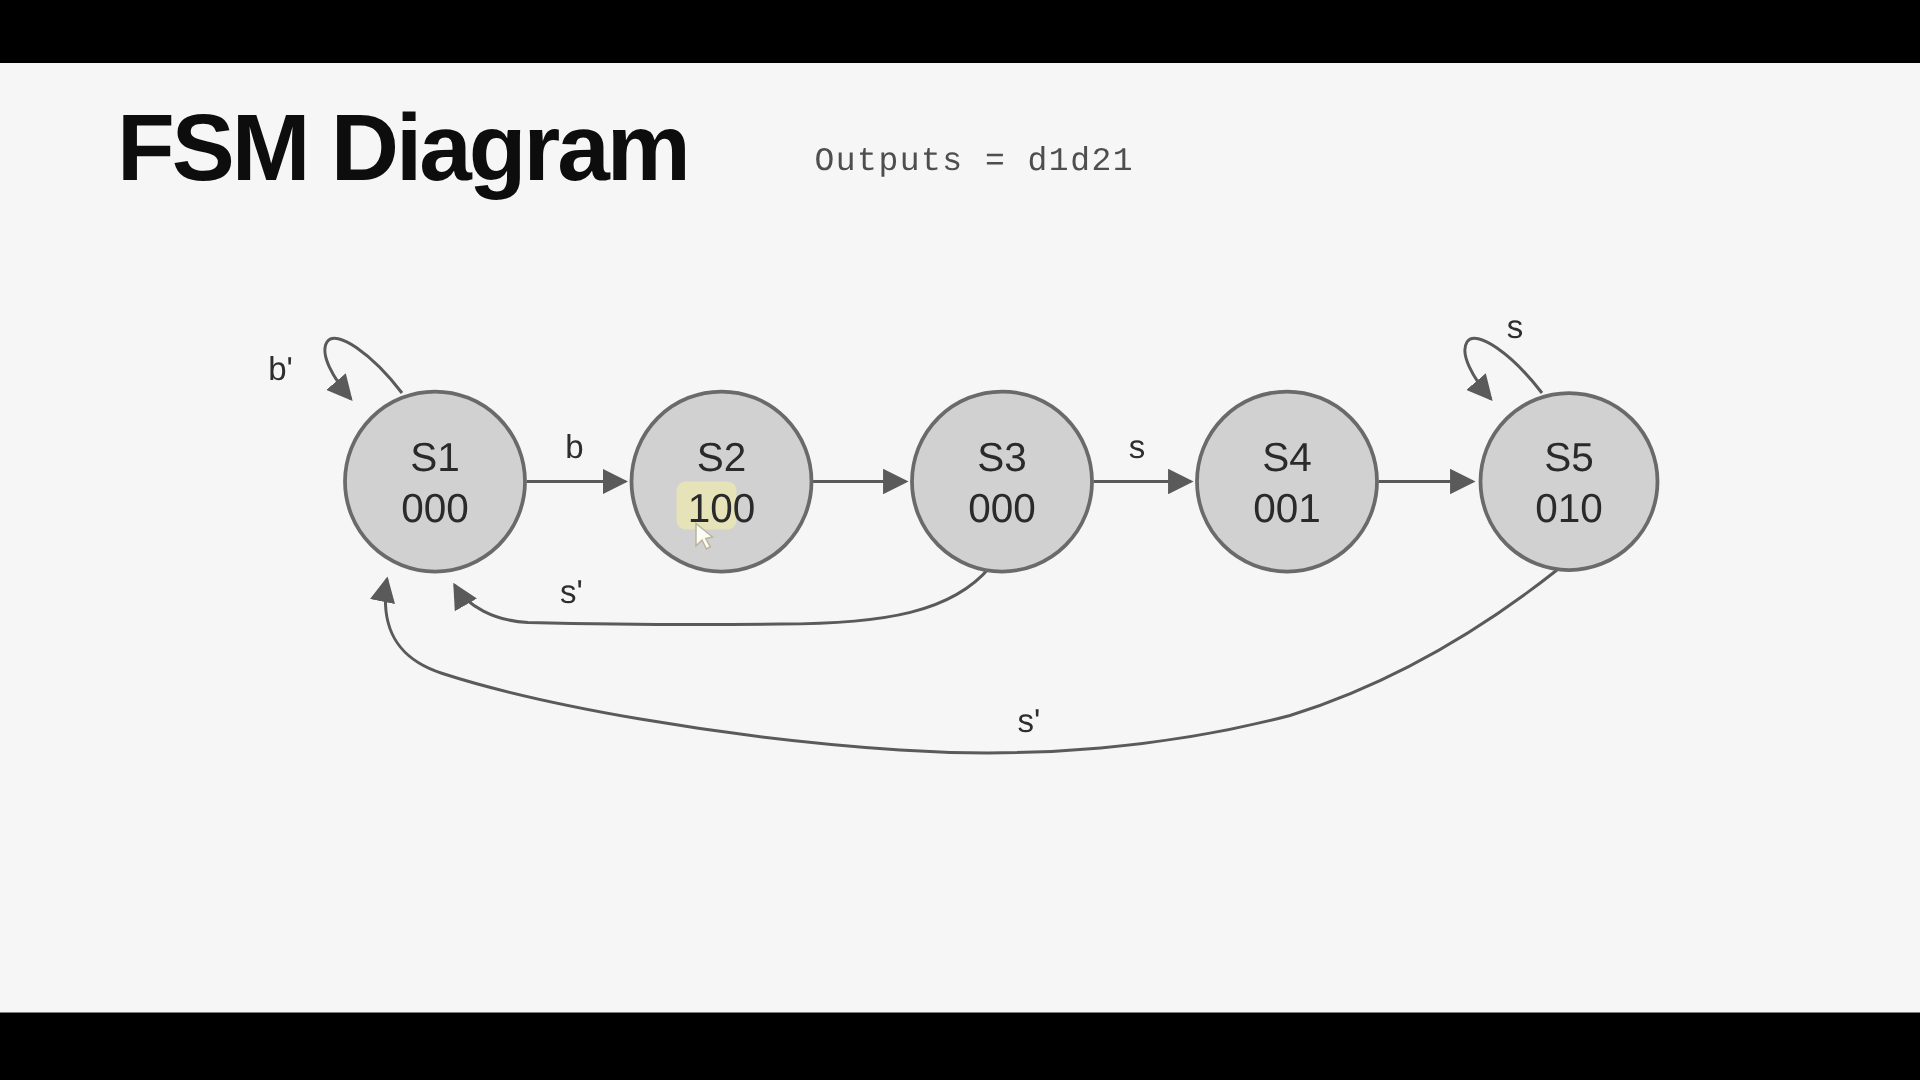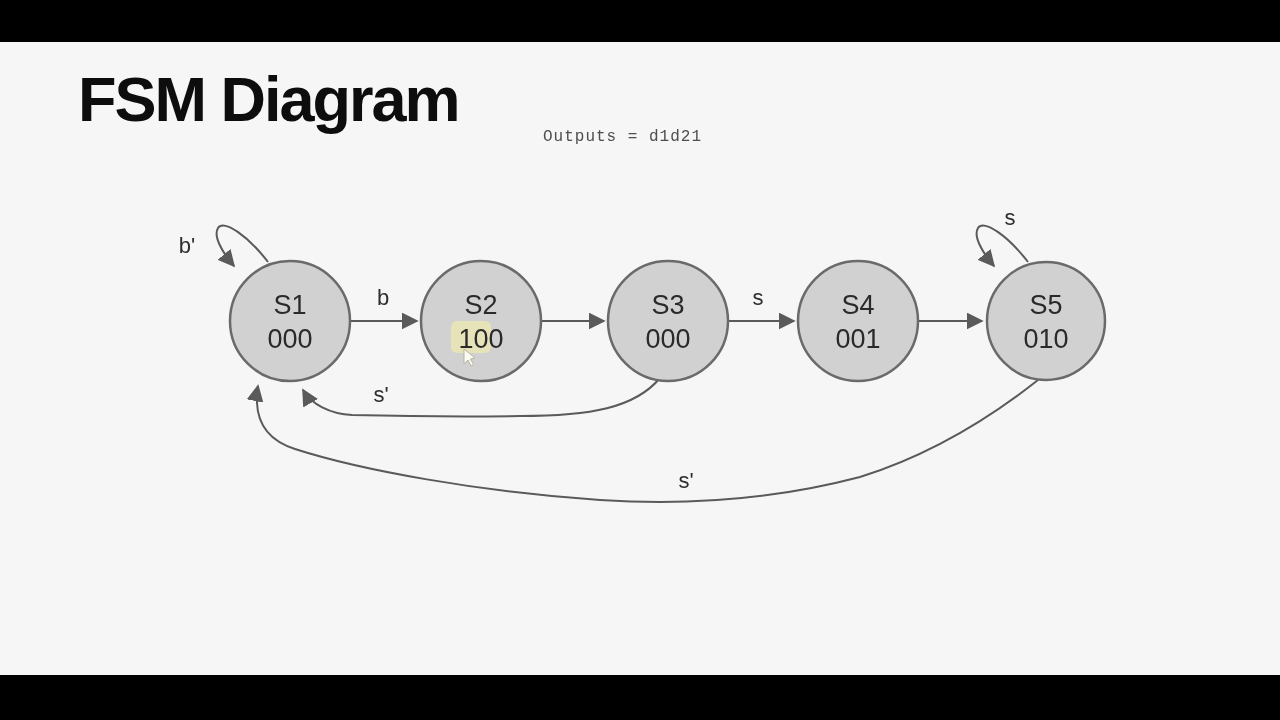--- a/index.html
+++ b/index.html
@@ -14,21 +14,21 @@
   .letterbox.top { top: 0; height: 42px; }
   .letterbox.bottom { top: 675px; height: 45px; }
   .slide-title {
     position: absolute; left: 78px; top: 68px;
     font-size: 63px; font-weight: bold; letter-spacing: -2px;
     color: #0d0d0d; line-height: 1;
   }
   .slide-subtitle {
     position: absolute; left: 543px; top: 97px;
     font-family: "Liberation Mono", "DejaVu Sans Mono", monospace;
-    font-size: 16px; color: #4e4e4e; letter-spacing: 1px; line-height: 1; margin-top: 32px;
+    font-size: 22px; color: #4e4e4e; letter-spacing: 1px; line-height: 1;
   }
   svg.fsm { position: absolute; left: 0; top: 0; }
   .state-name, .state-output {
     font-family: "Liberation Sans", sans-serif;
     font-size: 27px; fill: #2a2a2a;
   }
   .edge-label {
     font-family: "Liberation Sans", sans-serif;
     font-size: 22px; fill: #2e2e2e;
   }

